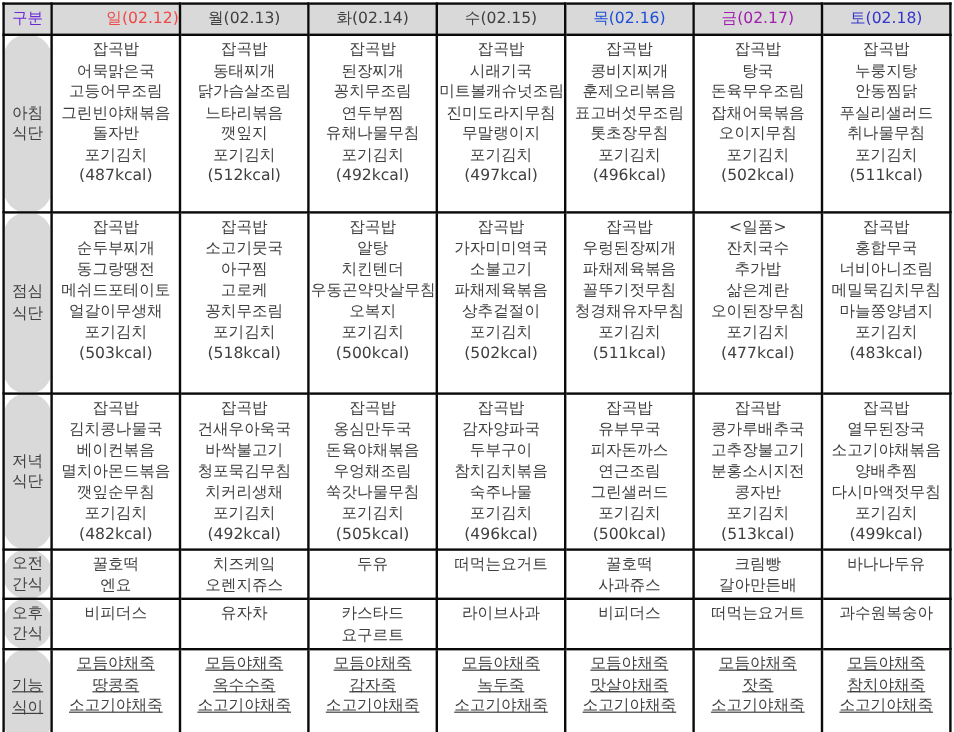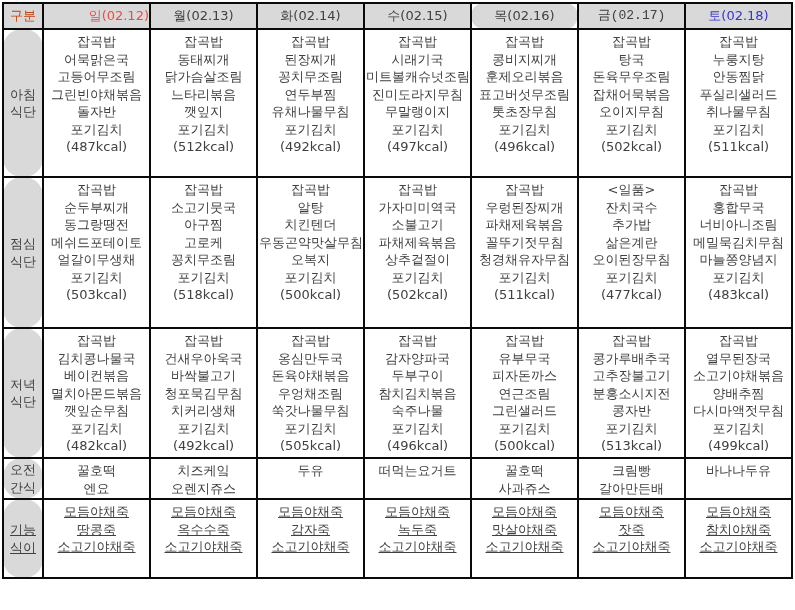--- a/index.html
+++ b/index.html
@@ -34,21 +34,21 @@
   col.col-label { width: 40px; }
   col.col-day   { width: 107px; }
 
   thead tr { height: 26px; }
   thead th {
     background: #d9d9d9;
     padding: 1px 0;
   }
   th.corner {
     background: #d9d9d9;
-    color: #c2410c;
+    color: #6d28d9;
   }
   tbody th.rowlabel {
     background: #d9d9d9;
     vertical-align: middle;
     white-space: pre-line;
     padding: 0;
     color: #404040;
     border-radius: 19px;
   }
   tbody td {
@@ -81,22 +81,22 @@
         <col class="col-day">
     </colgroup>
     <thead>
       <tr>
         <th class="corner">구분</th>
 
       <th style="color: rgb(240, 72, 72); text-align: right;">일(02.12)</th>
           <th style="color: rgb(64, 64, 64);">월(02.13)</th>
           <th style="color: rgb(64, 64, 64);">화(02.14)</th>
           <th style="color: rgb(64, 64, 64);">수(02.15)</th>
-          <th style="color: #404040; border-radius: 13px;">목(02.16)</th>
-          <th style="color: #404040; font-family: Liberation Mono, monospace;">금(02.17)</th>
+          <th style="color: #1d4ed8;">목(02.16)</th>
+          <th style="color: #a21caf;">금(02.17)</th>
           <th style="color: rgb(52, 52, 204);">토(02.18)</th>
         </tr>
     </thead>
     <tbody>
 
     <tr class="row-breakfast">
           <th class="rowlabel">아침
 식단</th>
           <td>
             <div class="meal-item">잡곡밥</div>
@@ -318,20 +318,46 @@
             <div class="meal-item">사과쥬스</div>
           </td>
           <td>
             <div class="meal-item">크림빵</div>
             <div class="meal-item">갈아만든배</div>
           </td>
           <td>
             <div class="meal-item">바나나두유</div>
           </td>
         </tr>
+        <tr class="row-afternoon-snack">
+          <th class="rowlabel">오후
+간식</th>
+          <td>
+            <div class="meal-item">비피더스</div>
+          </td>
+          <td>
+            <div class="meal-item">유자차</div>
+          </td>
+          <td>
+            <div class="meal-item">카스타드</div>
+            <div class="meal-item">요구르트</div>
+          </td>
+          <td>
+            <div class="meal-item">라이브사과</div>
+          </td>
+          <td>
+            <div class="meal-item">비피더스</div>
+          </td>
+          <td>
+            <div class="meal-item">떠먹는요거트</div>
+          </td>
+          <td>
+            <div class="meal-item">과수원복숭아</div>
+          </td>
+        </tr>
         <tr class="row-functional-diet">
           <th class="rowlabel">기능
 식이</th>
           <td>
             <div class="meal-item">모듬야채죽</div>
             <div class="meal-item">땅콩죽</div>
             <div class="meal-item">소고기야채죽</div>
           </td>
           <td>
             <div class="meal-item">모듬야채죽</div>

